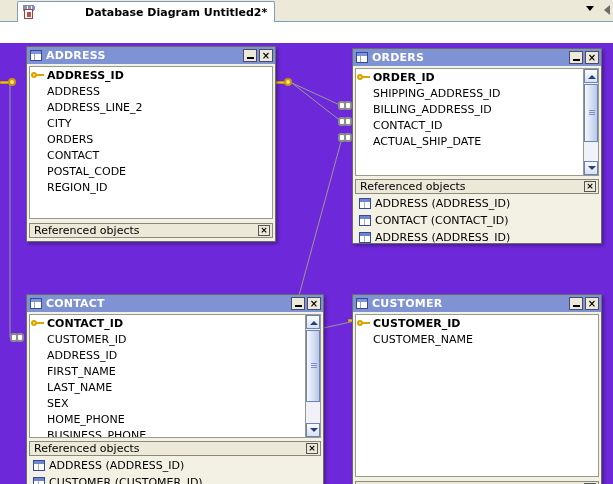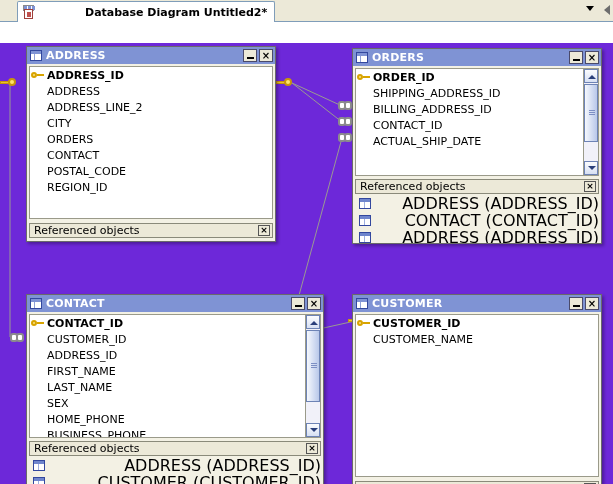--- a/index.html
+++ b/index.html
@@ -93,21 +93,21 @@
   
   .refhdr{position:absolute;left:2px;right:2px;height:15px;
     background:#ece9d8;border:1px solid #8a8a7a;box-sizing:border-box;
     display:flex;align-items:center;padding:0 2px 0 4px;font-size:11px;}
   .refhdr .rl{flex:1 1 auto;white-space:nowrap;}
   .refx{width:12px;height:11px;background:#ece9d8;border:1px solid #555;
     box-sizing:border-box;font-size:9px;font-weight:bold;line-height:9px;
     text-align:center;flex:0 0 auto;}
   .reflist{position:absolute;left:2px;right:2px;background:#f3f1e4;overflow:hidden;}
   .refrow{height:17px;display:flex;align-items:center;padding-left:4px;
-    font-size:16px;white-space:nowrap;justify-content:space-between;}
+    font-size:11px;white-space:nowrap;}
   .ticon{width:12px;height:11px;background:#fff;border:1px solid #33489e;
     box-sizing:border-box;position:relative;flex:0 0 auto;margin-right:4px;}
   .ticon:before{content:"";position:absolute;left:0;top:0;right:0;height:3px;
     background:#6f86cd;}
   .ticon:after{content:"";position:absolute;left:4px;top:3px;bottom:0;
     width:1px;background:#9fb0e0;}
   
   .ep{position:absolute;}
   .ep.key{width:16px;height:11px;}
   .ep.key .kc{position:absolute;right:0px;top:1px;width:8px;height:8px;

